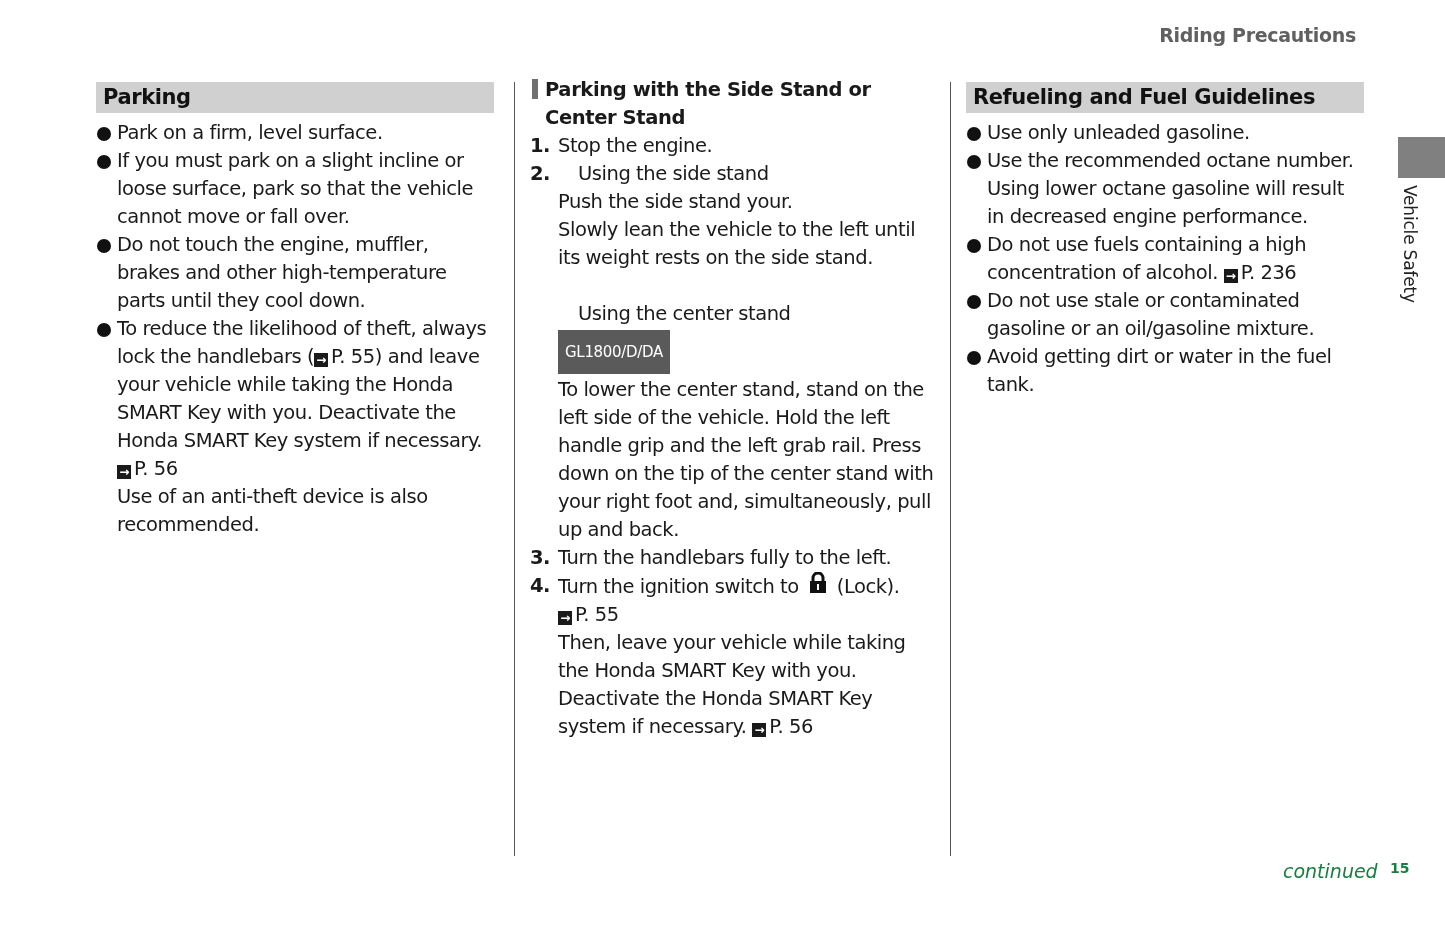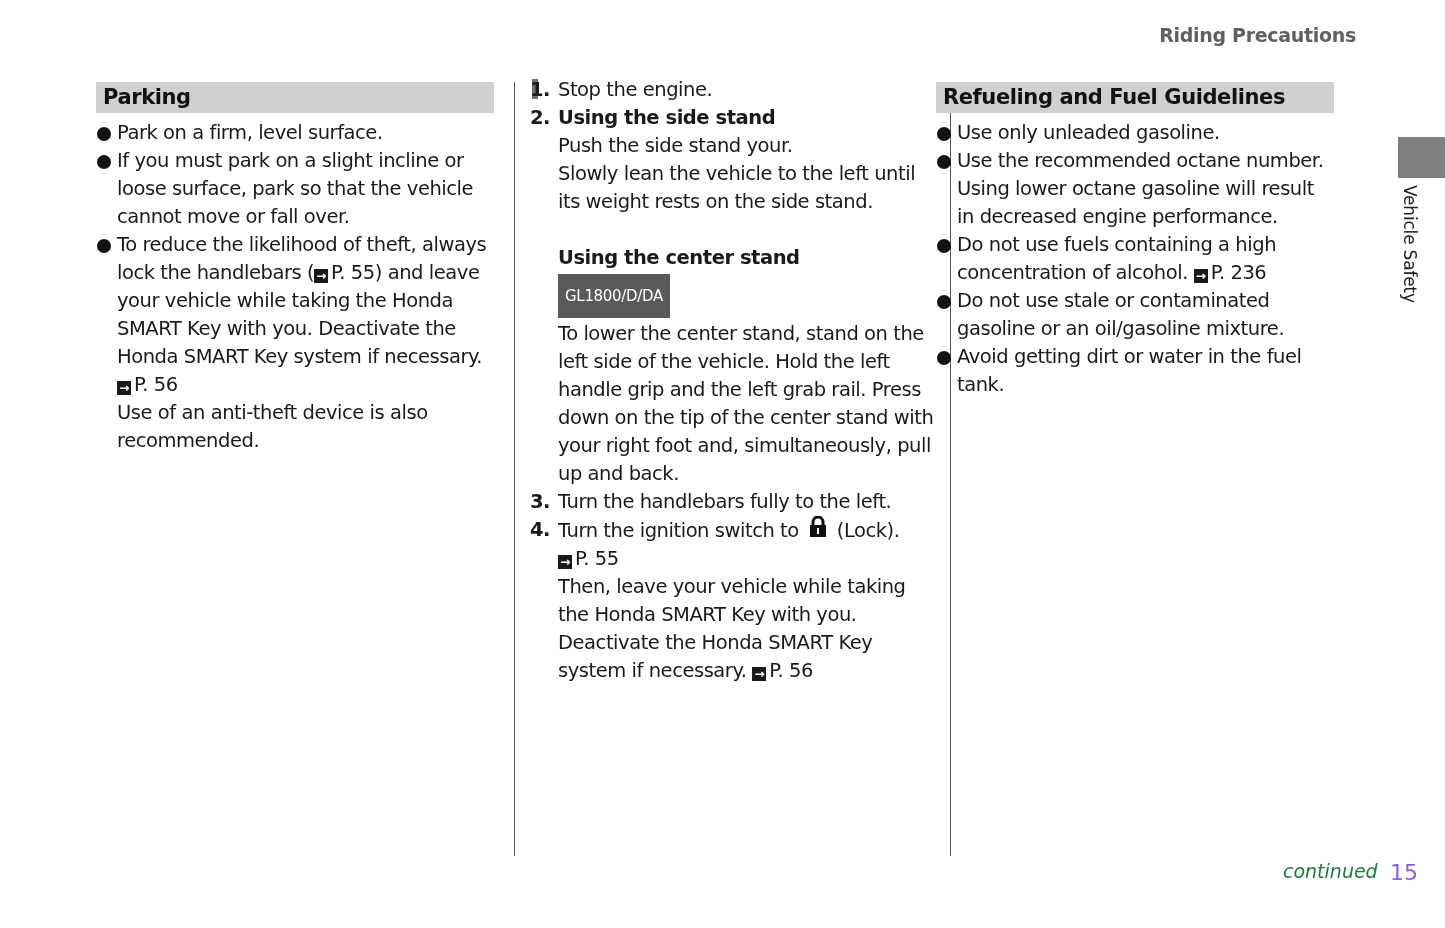--- a/index.html
+++ b/index.html
@@ -8,21 +8,21 @@
       font-family: "DejaVu Sans", sans-serif;
       color: #1a1a1a;
     }
     .running-head {
       position: absolute; top: 24px; right: 89px;
       font-size: 19px; font-weight: bold; color: #606060; letter-spacing: -0.3px;
     }
     .col { position: absolute; top: 80px; font-size: 19.5px; line-height: 28px; letter-spacing: -0.45px; }
     .col1 { left: 96px; width: 400px; }
     .col2 { left: 530px; width: 410px; }
-    .col3 { left: 936px; width: 400px; }
+    .col3 { left: 966px; width: 400px; }
     .divider { position: absolute; top: 82px; width: 1px; height: 774px; background: #555; }
     .div1 { left: 514px; }
     .div2 { left: 950px; }
     .section-head {
       background: #d0d0d0; font-weight: bold; font-size: 21px; line-height: 29px;
       padding: 1px 7px; margin: 2px 2px 6px 0; letter-spacing: -0.4px; color: #111;
     }
     ul.bullets { list-style: none; margin: 0; padding: 0; }
     ul.bullets li { position: relative; padding-left: 21px; }
     ul.bullets li .dot {
@@ -30,21 +30,21 @@
       border-radius: 50%; background: #111;
     }
     .sub-head {
       font-weight: bold; font-size: 19.5px; line-height: 28px; letter-spacing: -0.4px;
       position: relative; padding-left: 15px; margin-top: -4px;
     }
     .sub-head .bar { position: absolute; left: 2px; top: 3px; width: 6px; height: 20px; background: #707070; }
     .steps { margin: 0; padding: 0; list-style: none; }
     .steps li { position: relative; padding-left: 28px; }
     .steps li .num { position: absolute; left: 0; top: 0; font-weight: bold; }
-    .bold { font-weight: bold; }
+    .bold { font-weight: normal; margin-left: 20px; }
     .gap { height: 28px; }
     .model-badge {
       display: inline-block; background: #5a5a5a; color: #fff; font-size: 15px;
       line-height: 20px; padding: 12px 7px; margin: 2px 0 2px 0; letter-spacing: -0.3px;
     }
     .note { position: relative; padding-left: 23px; }
     .note .tri {
       position: absolute; left: 0; top: 6px; width: 0; height: 0;
       border-top: 9px solid transparent; border-bottom: 9px solid transparent;
       border-left: 20px solid #7a7a7a;
@@ -57,41 +57,42 @@
     .lock-icon { display: inline-block; width: 18px; height: 22px; vertical-align: -1px; margin: 0 10px 0 10px; }
     .side-tab { position: absolute; left: 1398px; top: 137px; width: 47px; height: 41px; background: #808080; }
     .side-label {
       position: absolute; left: 1400px; top: 185px; writing-mode: vertical-rl;
       font-size: 17px; letter-spacing: -0.2px; color: #222;
     }
     .footer-continued {
       position: absolute; top: 860px; left: 1283px; font-style: italic; font-size: 19px; color: #15803d;
     }
     .footer-page {
-      position: absolute; top: 860px; left: 1390px; font-size: 22px; font-weight: normal; color: #8b5cf6;
+      position: absolute; top: 860px; left: 1390px; font-size: 14px; font-weight: bold; color: #15803d;
     }
   </style>
 </head>
 <body>
 
 <div class="running-head">Riding Precautions</div>
 
 <div class="col col1">
   <div class="section-head">Parking</div>
   <ul class="bullets">
     <li><span class="dot"></span><span>Park on a firm, level surface.</span></li>
     <li><span class="dot"></span><span>If you must park on a slight incline or loose surface, park so that the vehicle cannot move or fall over.</span></li>
+    <li><span class="dot"></span><span>Do not touch the engine, muffler, brakes and other high-temperature parts until they cool down.</span></li>
     <li><span class="dot"></span><span>To reduce the likelihood of theft, always lock the handlebars (</span><span><span class="ref-icon">→</span><span>P. 55</span></span><span>) and leave your vehicle while taking the Honda SMART Key with you. Deactivate the Honda SMART Key system if necessary.</span><br><span><span class="ref-icon">→</span><span>P. 56</span></span><br><span>Use of an anti-theft device is also recommended.</span></li>
   </ul>
 </div>
 
 <div class="divider div1"></div>
 
 <div class="col col2">
-  <div class="sub-head"><span class="bar"></span></div>
+  <div class="sub-head"><span class="bar"></span><span>Parking with the Side Stand or Center Stand</span></div>
   <ol class="steps">
     <li><span class="num">1.</span><span>Stop the engine.</span></li>
     <li>
       <span class="num">2.</span>
       <div class="bold">Using the side stand</div>
       <div>Push the side stand your.</div>
       <div>Slowly lean the vehicle to the left until its weight rests on the side stand.</div>
       <div class="gap"></div>
       <div class="bold">Using the center stand</div>
       <div><span class="model-badge">GL1800/D/DA</span></div>

